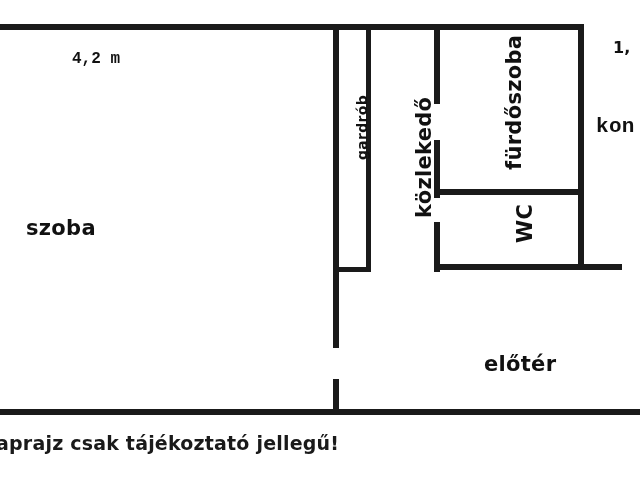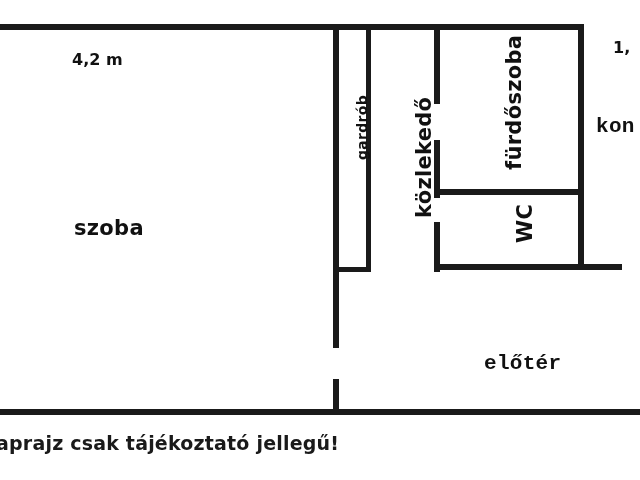--- a/index.html
+++ b/index.html
@@ -79,33 +79,33 @@
       <div class="wall wall-h" style="left: 336px; top: 267px; width: 35px; height: 5px; background: rgb(26, 26, 26);"></div>
       <div class="wall wall-v" style="left: 434px; top: 28px; height: 76px; width: 6px; background: rgb(26, 26, 26);"></div>
       <div class="wall wall-v" style="left: 434px; top: 140px; height: 58px; width: 6px; background: rgb(26, 26, 26);"></div>
       <div class="wall wall-v" style="left: 434px; top: 222px; height: 50px; width: 6px; background: rgb(26, 26, 26);"></div>
       <div class="wall wall-h" style="left: 434px; top: 189px; width: 150px; height: 6px; background: rgb(26, 26, 26);"></div>
       <div class="wall wall-h" style="left: 434px; top: 264px; width: 150px; height: 6px; background: rgb(26, 26, 26);"></div>
       <div class="wall wall-v" style="left: 578px; top: 24px; height: 246px; width: 6px; background: rgb(26, 26, 26);"></div>
       <div class="wall wall-h" style="left: 578px; top: 264px; width: 44px; height: 6px; background: rgb(26, 26, 26);"></div>
     </div>
 
-  <div class="label label-h" id="lbl-szoba" style="left: 26px; top: 216px; color: rgb(17, 17, 17); margin-left: 48px;">szoba</div>
+  <div class="label label-h" id="lbl-szoba" style="left: 26px; top: 216px; color: rgb(17, 17, 17);">szoba</div>
 
   <div class="label label-rot label-vert-small" id="lbl-gardrob" style="left: 354px; top: 160px; color: rgb(17, 17, 17);">gardrób</div>
 
   <div class="label label-rot label-vert-big" id="lbl-kozlekedo" style="left: 412px; top: 218px; color: rgb(17, 17, 17);">közlekedő</div>
 
   <div class="label label-rot label-vert-big" id="lbl-furdoszoba" style="left: 502px; top: 170px; color: rgb(17, 17, 17);">fürdőszoba</div>
 
   <div class="label label-rot label-vert-big" id="lbl-wc" style="left: 513px; top: 243px; color: rgb(17, 17, 17);">WC</div>
 
   <div class="label label-h" id="lbl-konyha" style="left: 596px; top: 115px; color: rgb(17, 17, 17); font-family: Liberation Mono, monospace;">kon</div>
 
-  <div class="label label-h" id="lbl-eloter" style="left: 484px; top: 352px; color: rgb(17, 17, 17); font-family: Liberation Mono, monospace;">előtér</div>
+  <div class="label label-h" id="lbl-eloter" style="left: 484px; top: 352px; color: rgb(17, 17, 17);">előtér</div>
 
-  <div class="dim" id="dim-0" style="left: 72px; top: 50px;">4,2 m</div>
+  <div class="dim" id="dim-0" style="left: 72px; top: 50px; font-family: Liberation Mono, monospace;">4,2 m</div>
 
   <div class="dim" id="dim-1" style="left: 613px; top: 38px;">1,</div>
 
   <div class="disclaimer" id="disclaimer-text" style="left: -4px; top: 432px;">aprajz csak tájékoztató jellegű!</div>
 
 </div>
 
 </body></html>

